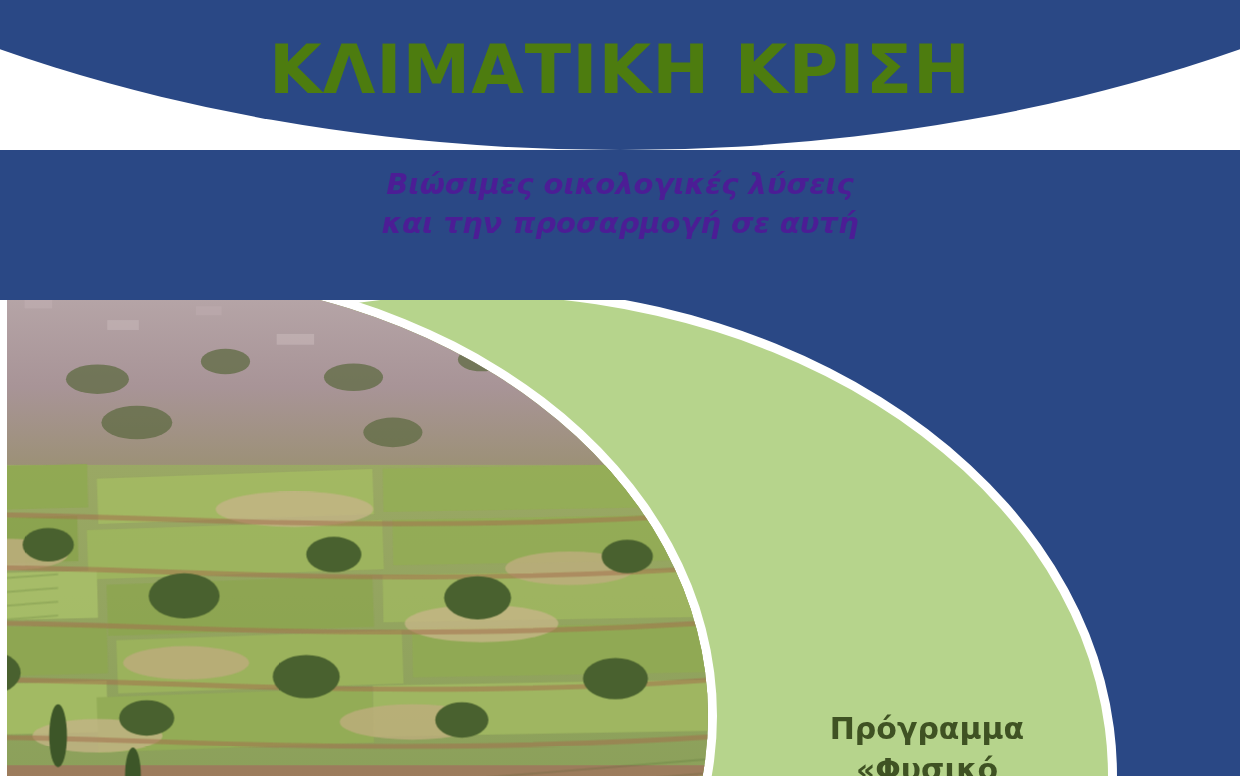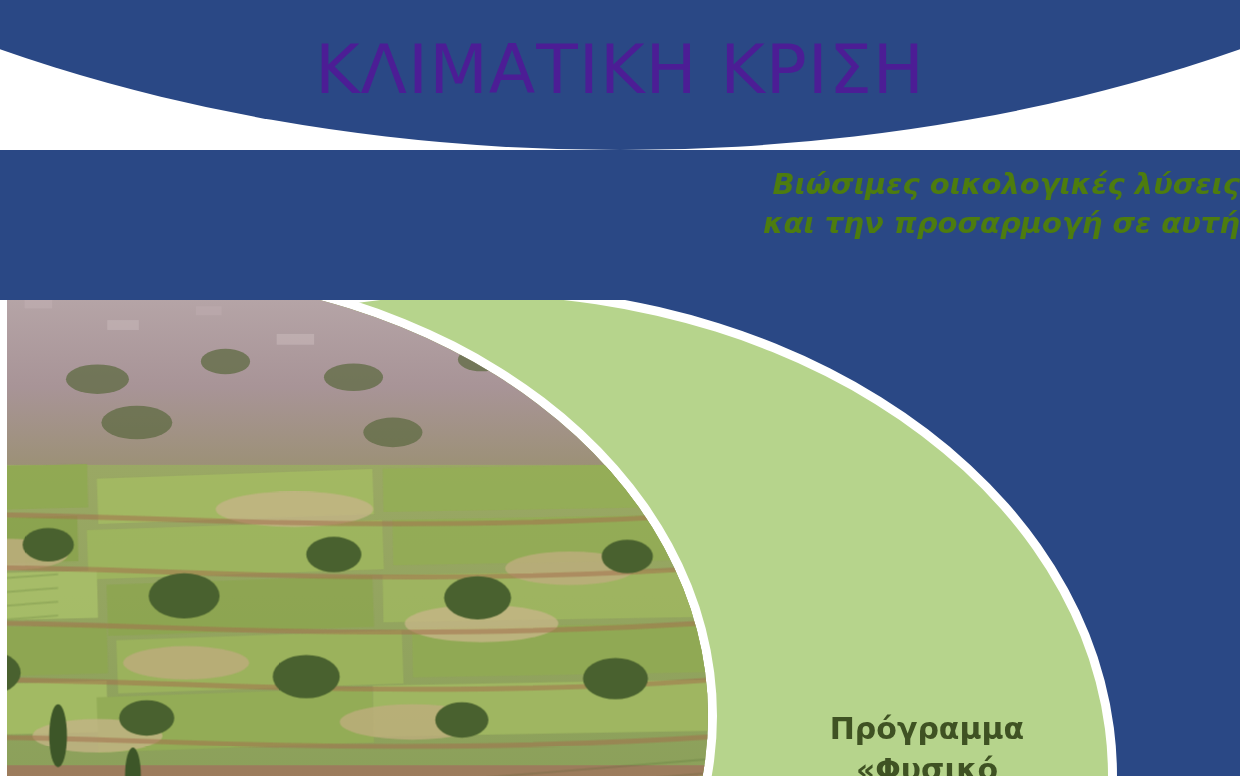--- a/index.html
+++ b/index.html
@@ -77,38 +77,38 @@
     background: #2A4885;
   }
 
   
   .headline {
     position: absolute;
     left: 0;
     top: 36px;
     width: 1240px;
     text-align: center;
-    color: #4c1d95;
+    color: #4d7c0f;
     font-size: 68px;
-    font-weight: 400;
+    font-weight: 700;
     letter-spacing: 1px;
     line-height: 1;
     z-index: 8;
     white-space: nowrap;
     font-family: "DejaVu Sans", "Liberation Sans", sans-serif;
   }
 
   
   .subtitle {
     position: absolute;
     left: 0;
     top: 165px;
     width: 1240px;
-    text-align: right;
-    color: #4d7c0f;
+    text-align: center;
+    color: #4c1d95;
     font-size: 29px;
     font-style: italic;
     font-weight: 700;
     line-height: 1.33;
     z-index: 8;
     font-family: "DejaVu Sans", "Liberation Sans", sans-serif;
   }
   .subtitle .sline { display: block; white-space: nowrap; }
 
   

